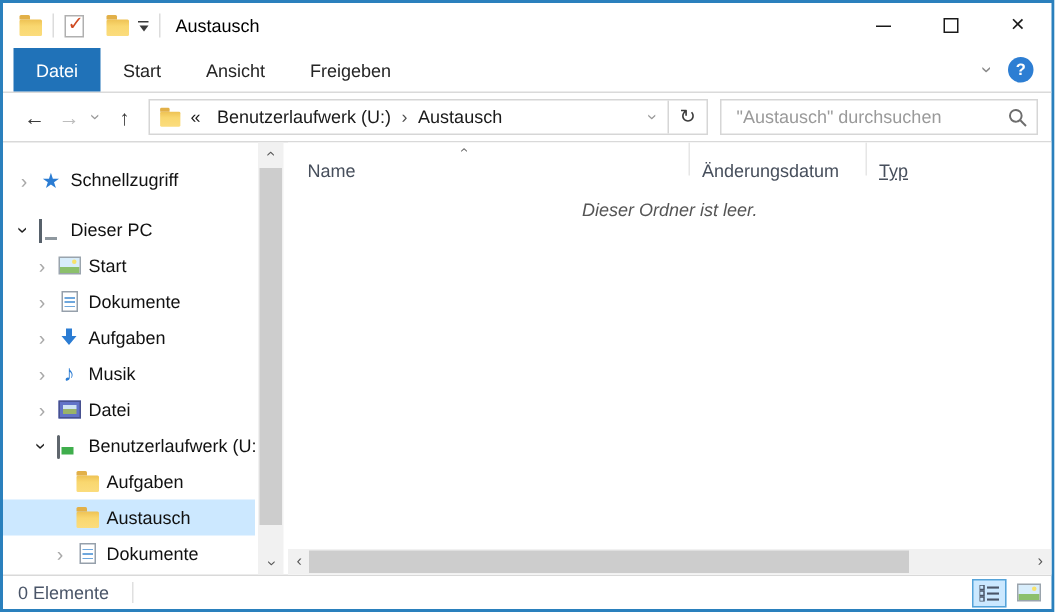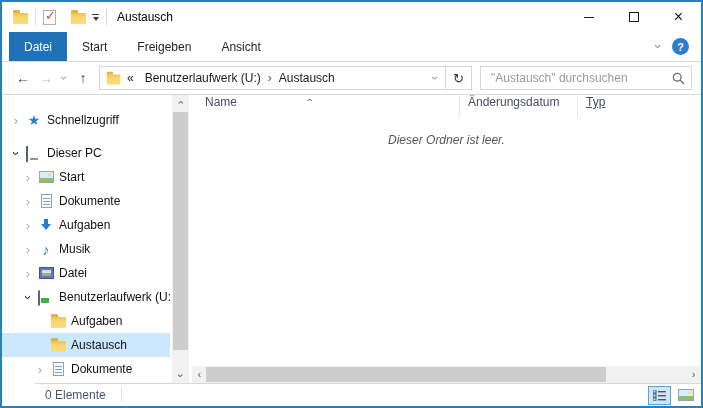--- a/index.html
+++ b/index.html
@@ -59,36 +59,36 @@
   .tree-label { flex:1; overflow:hidden; white-space:nowrap; padding-left:3px; color:#111; }
 
   
   .vscroll { position:absolute; top:0; right:3px; width:17px; height:100%; background:#f1f1f1; }
   .sb-arrow { position:absolute; left:0; width:17px; height:15px; text-align:center; color:#585858; font-size:11px; line-height:15px; }
   .sb-arrow.up { top:0; transform:rotate(-90deg); }
   .sb-arrow.down { bottom:0; transform:rotate(90deg); }
   .sb-thumb-v { position:absolute; top:17px; left:1px; width:15px; height:238px; background:#cdcdcd; }
 
   .main { flex:1; position:relative; min-width:0; background:#fff; }
-  .col-headers { height:26px; display:flex; align-items:flex-start; position:relative; color:#474f5c; }
+  .col-headers { height:26px; display:flex; align-items:flex-end; position:relative; color:#474f5c; }
   .colh { white-space:nowrap; }
   .col-name { width:267px; padding-left:13px; }
   .col-sep { width:1px; height:22px; background:#e6e6e6; flex:none; align-self:flex-start; }
   .col-date { width:117px; padding-left:8px; }
   .col-type { padding-left:8px;text-decoration:underline; }
   .sort-caret { position:absolute; left:116px; top:0px; font-size:10px; color:#6a6a6a; transform:rotate(-90deg); line-height:1; }
   .empty-msg { position:absolute; top:38px; left:0; right:0; text-align:center; color:#555;font-style:italic; }
   .hscroll { position:absolute; bottom:0; left:0; right:0; height:17px; background:#f1f1f1; }
   .hsb-arrow { position:absolute; top:0; width:15px; height:17px; text-align:center; color:#585858; font-size:11px; line-height:17px; }
   .hsb-arrow.left { left:0; transform:scaleX(-1); }
   .hsb-arrow.right { right:0; }
   .sb-thumb-h { position:absolute; left:14px; top:1px; height:15px; width:400px; background:#cdcdcd; }
 
   
-  .statusbar { height:23px; border-top:1px solid #d9d9d9; display:flex; align-items:center; padding-left:10px; color:#4a5568; flex:none;margin-left:33px; }
+  .statusbar { height:23px; border-top:1px solid #d9d9d9; display:flex; align-items:center; padding-left:10px; color:#4a5568; flex:none; }
   .status-sep { width:1px; height:14px; background:#e0e0e0; margin-left:15px; }
   .view-btns { margin-left:auto; display:flex; gap:3px; padding-right:4px; align-items:center; }
   .vb { width:23px; height:19px; display:flex; align-items:center; justify-content:center; border:1px solid transparent; }
   .vb.selected { border-color:#55a3d9; background:#cbe8ff; }
 
   
   .ico-folder { position:relative; width:15px; height:11px; background:linear-gradient(180deg,#eec254,#f9d76f 40%,#fbdc7d); border-radius:1px; margin-top:3px; flex:none; }
   .ico-folder::before { content:""; position:absolute; top:-3px; left:0; width:7px; height:3px; background:#e2b048; border-radius:1px 1px 0 0; }
 
   .ico-pc { width:16px; height:13px; position:relative; }
@@ -146,22 +146,22 @@
         </div>
       <div class="cap-btn">
           <span class="glyph-close">×</span>
         </div>
     </div>
   </div>
 
   <div class="tabs">
     <div class="tab active">Datei</div>
     <div class="tab">Start</div>
+    <div class="tab">Ansicht</div>
     <div class="tab">Freigeben</div>
-    <div class="tab">Ansicht</div>
     <div class="tabs-right">
       <span class="collapse-chev">›</span>
       <span class="help-btn">?</span>
     </div>
   </div>
 
   <div class="addressrow">
     <span class="nav-btn nav-back">←</span>
     <span class="nav-btn nav-fwd">→</span>
     <span class="nav-btn nav-chev"><span class="r90">›</span></span>

